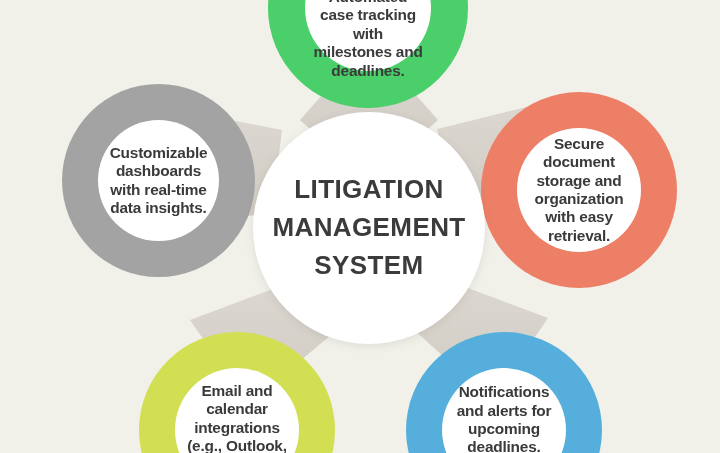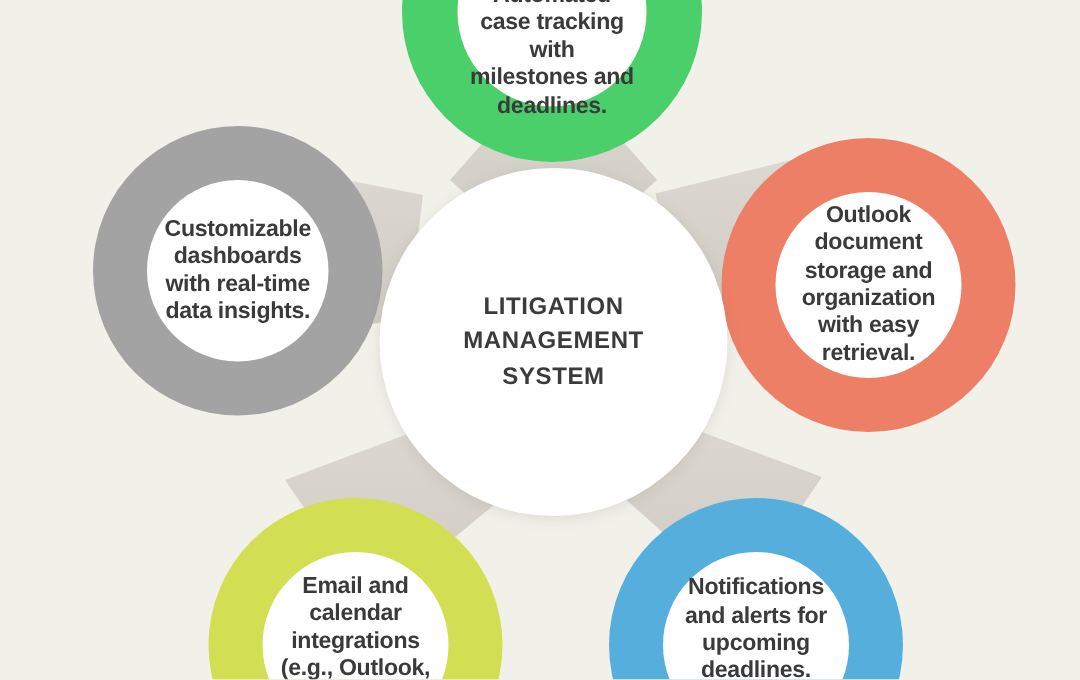--- a/index.html
+++ b/index.html
@@ -65,21 +65,21 @@
     background: #FFFFFF;
     display: flex;
     align-items: center;
     justify-content: center;
     box-shadow: 0 2px 9px rgba(90, 85, 70, 0.13);
   }
   #hub-label {
     text-align: center;
     color: #3B3B3B;
     font-weight: bold;
-    font-size: 16px;
+    font-size: 26px;
     line-height: 1.45;
     letter-spacing: 0.4px;
     white-space: pre-line;
   }
   
   #node-green      { left: 268px; top: -92px;  width: 200px; height: 200px; background: #4ACF6A; }
   #node-green .node-inner   { left: 37px; top: 37px; width: 126px; height: 126px; }
   #node-green .node-label   { transform: translateY(26px); }
 
   #node-coral      { left: 481px; top: 92px;   width: 196px; height: 196px; background: #EE7F67; }
@@ -127,21 +127,21 @@
       <div class="node-label" style="white-space: pre-line;">Automated
 case tracking
 with
 milestones and
 deadlines.</div>
     </div>
   </div>
 
   <div class="node" id="node-coral" style="background: rgb(238, 127, 103);">
     <div class="node-inner">
-      <div class="node-label" style="white-space: pre-line;">Outlook
+      <div class="node-label" style="white-space: pre-line;">Secure
 document
 storage and
 organization
 with easy
 retrieval.</div>
     </div>
   </div>
 
   <div class="node" id="node-blue" style="background: rgb(85, 174, 219);">
     <div class="node-inner">

